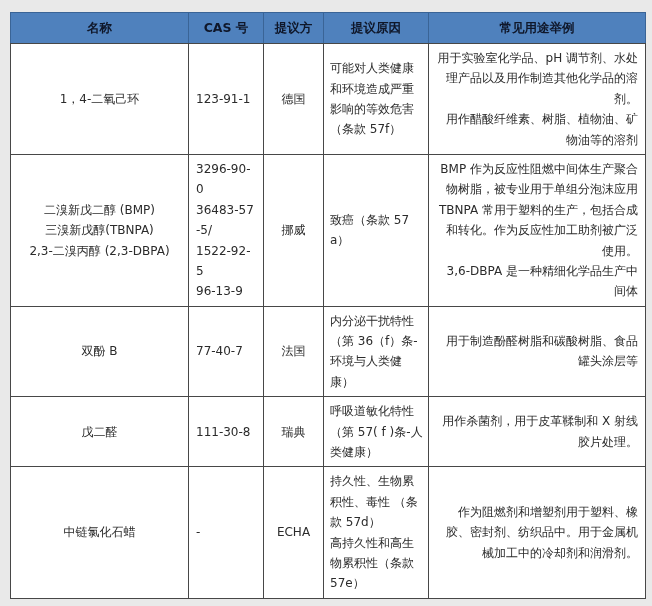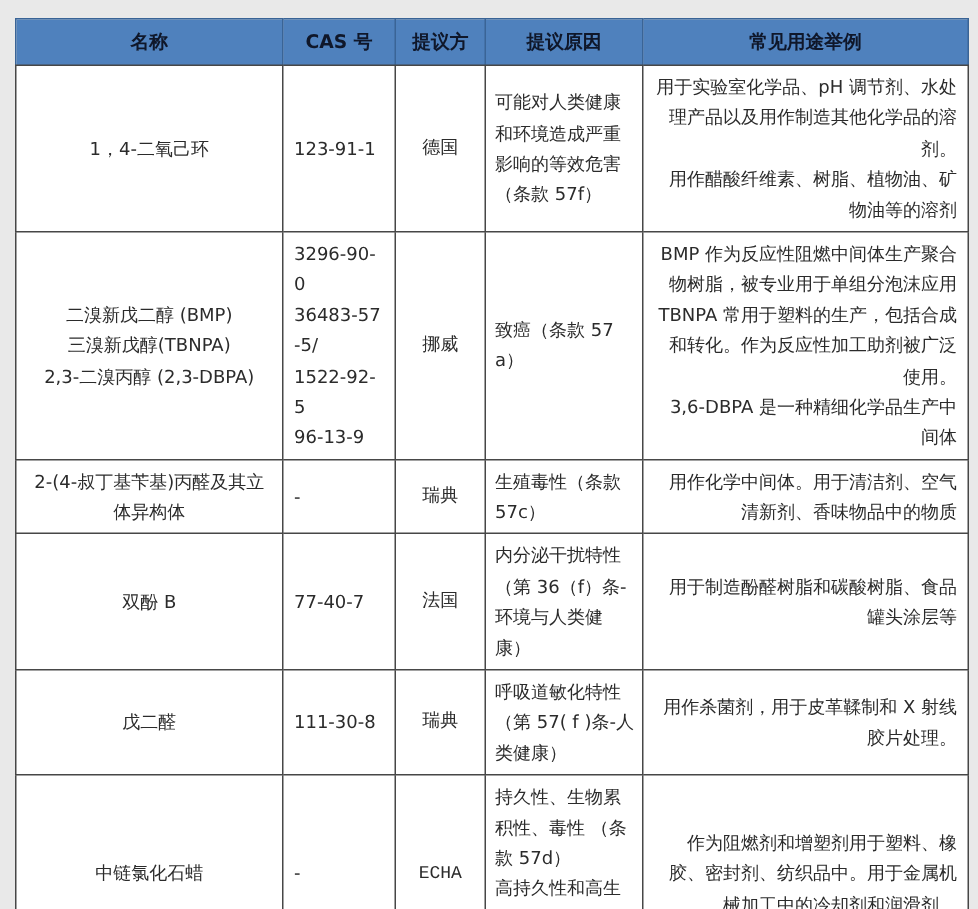--- a/index.html
+++ b/index.html
@@ -46,21 +46,21 @@
     font-size: 12px;
     color: #2b2b2b;
     line-height: 1.7;
     vertical-align: middle;
     padding: 4px 7px;
     white-space: pre-wrap;
     word-break: break-all;
   }
   td.cell-name   { text-align: center; }
   td.cell-cas    { text-align: left; }
-  td.cell-prop   { text-align: center; font-family: Liberation Mono, monospace; }
+  td.cell-prop   { text-align: center; }
   td.cell-reason { text-align: left; padding-left: 6px; padding-right: 4px; margin-top: 36px; }
   td.cell-uses   { text-align: right; }
   tr.r1 { height: 84px; }
   tr.r2 { height: 94px; }
   tr.r3 { height: 42px; }
   tr.r4 { height: 50px; }
   tr.r5 { height: 44px; }
   tr.r6 { height: 94px; }
 </style>
 </head>
@@ -101,27 +101,20 @@
         <td class="cell-cas">3296-90-0
 36483-57-5/
 1522-92-5
 96-13-9</td>
         <td class="cell-prop">挪威</td>
         <td class="cell-reason">致癌（条款 57a）</td>
         <td class="cell-uses">BMP 作为反应性阻燃中间体生产聚合物树脂，被专业用于单组分泡沫应用
 TBNPA 常用于塑料的生产，包括合成和转化。作为反应性加工助剂被广泛使用。
 3,6-DBPA 是一种精细化学品生产中间体</td>
       </tr>
-      <tr class="r3">
-        <td class="cell-name">2-(4-叔丁基苄基)丙醛及其立体异构体</td>
-        <td class="cell-cas">-</td>
-        <td class="cell-prop">瑞典</td>
-        <td class="cell-reason">生殖毒性（条款 57c）</td>
-        <td class="cell-uses">用作化学中间体。用于清洁剂、空气清新剂、香味物品中的物质</td>
-      </tr>
       <tr class="r4">
         <td class="cell-name">双酚 B</td>
         <td class="cell-cas">77-40-7</td>
         <td class="cell-prop">法国</td>
         <td class="cell-reason">内分泌干扰特性（第 36（f）条-环境与人类健康）</td>
         <td class="cell-uses">用于制造酚醛树脂和碳酸树脂、食品罐头涂层等</td>
       </tr>
       <tr class="r5">
         <td class="cell-name">戊二醛</td>
         <td class="cell-cas">111-30-8</td>

